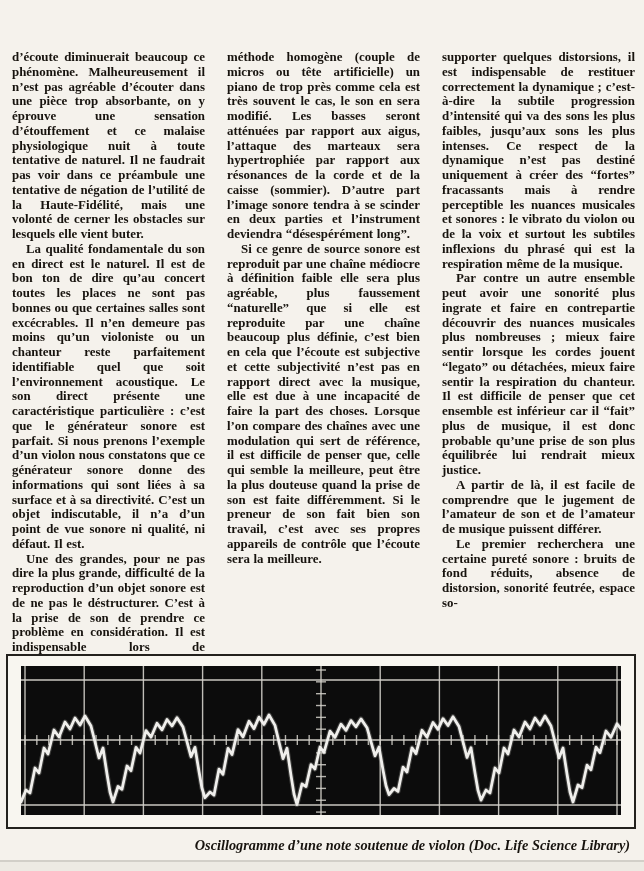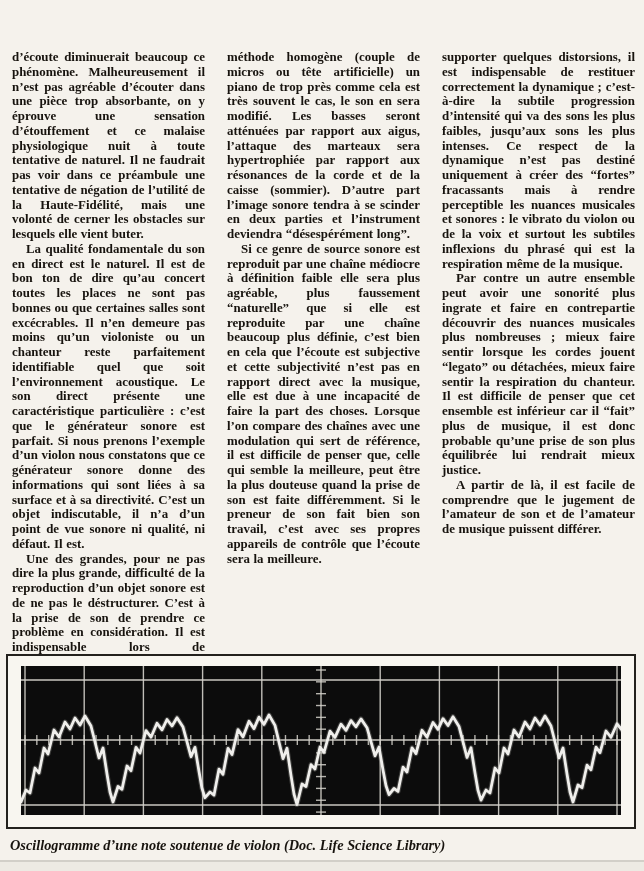--- a/index.html
+++ b/index.html
@@ -27,20 +27,21 @@
   }
   .scope {
     position:absolute; left:13px; top:10px; width:600px; height:149px;
     background:#0c0c0c; overflow:hidden;
   }
   .scope svg { display:block; }
   .caption {
     position:absolute; left:10px; top:837px; width:620px;
     font-style:italic; font-weight:bold; font-size:14.3px; line-height:17px;
     white-space:nowrap;
+    text-align:right;
   }
   .bottom-rule {
     position:absolute; left:0; top:860px; width:644px; height:2px;
     background:#d2cfc8;
   }
   .bottom-strip {
     position:absolute; left:0; top:862px; width:644px; height:9px;
     background:#edeae3;
   }
 </style>
@@ -56,20 +57,21 @@
         <p class="para indent">Une des grandes, pour ne pas dire la plus grande, difficulté de la reproduction d’un objet sonore est de ne pas le déstructurer. C’est à la prise de son de prendre ce problème en considération. Il est indispensable lors de l’enregistrement de garder la cohérence de la source sonore, par exemple si l’on enregistre au moyen d’une</p>
       </div>
     <div class="col">
         <p class="para">méthode homogène (couple de micros ou tête artificielle) un piano de trop près comme cela est très souvent le cas, le son en sera modifié. Les basses seront atténuées par rapport aux aigus, l’attaque des marteaux sera hypertrophiée par rapport aux résonances de la corde et de la caisse (sommier). D’autre part l’image sonore tendra à se scinder en deux parties et l’instrument deviendra “désespérément long”.</p>
         <p class="para indent">Si ce genre de source sonore est reproduit par une chaîne médiocre à définition faible elle sera plus agréable, plus faussement “naturelle” que si elle est reproduite par une chaîne beaucoup plus définie, c’est bien en cela que l’écoute est subjective et cette subjectivité n’est pas en rapport direct avec la musique, elle est due à une incapacité de faire la part des choses. Lorsque l’on compare des chaînes avec une modulation qui sert de référence, il est difficile de penser que, celle qui semble la meilleure, peut être la plus douteuse quand la prise de son est faite différemment. Si le preneur de son fait bien son travail, c’est avec ses propres appareils de contrôle que l’écoute sera la meilleure.</p>
       </div>
     <div class="col">
         <p class="para">supporter quelques distorsions, il est indispensable de restituer correctement la dynamique ; c’est-à-dire la subtile progression d’intensité qui va des sons les plus faibles, jusqu’aux sons les plus intenses. Ce respect de la dynamique n’est pas destiné uniquement à créer des “fortes” fracassants mais à rendre perceptible les nuances musicales et sonores : le vibrato du violon ou de la voix et surtout les subtiles inflexions du phrasé qui est la respiration même de la musique.</p>
         <p class="para indent">Par contre un autre ensemble peut avoir une sonorité plus ingrate et faire en contrepartie découvrir des nuances musicales plus nombreuses ; mieux faire sentir lorsque les cordes jouent “legato” ou détachées, mieux faire sentir la respiration du chanteur. Il est difficile de penser que cet ensemble est inférieur car il “fait” plus de musique, il est donc probable qu’une prise de son plus équilibrée lui rendrait mieux justice.</p>
         <p class="para indent">A partir de là, il est facile de comprendre que le jugement de l’amateur de son et de l’amateur de musique puissent différer.</p>
+        <p class="para indent">Le premier recherchera une certaine pureté sonore : bruits de fond réduits, absence de distorsion, sonorité feutrée, espace so-</p>
       </div>
   </div>
 
   <div class="figure">
     <div class="scope">
       <svg id="scope-svg" width="600" height="149" viewBox="0 0 600 149" xmlns="http://www.w3.org/2000/svg">
           <rect x="0" y="0" width="600" height="149" fill="#0c0c0c"></rect>
           <line x1="4" y1="0" x2="4" y2="149" stroke="#d4d2cb" stroke-width="1.4" opacity="0.9"></line>
           <line x1="63.2" y1="0" x2="63.2" y2="149" stroke="#d4d2cb" stroke-width="1.4" opacity="0.9"></line>
           <line x1="122.4" y1="0" x2="122.4" y2="149" stroke="#d4d2cb" stroke-width="1.4" opacity="0.9"></line>

